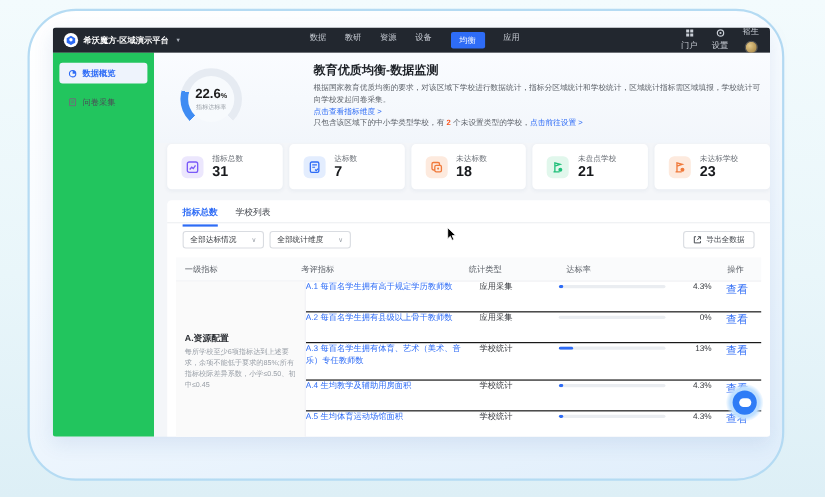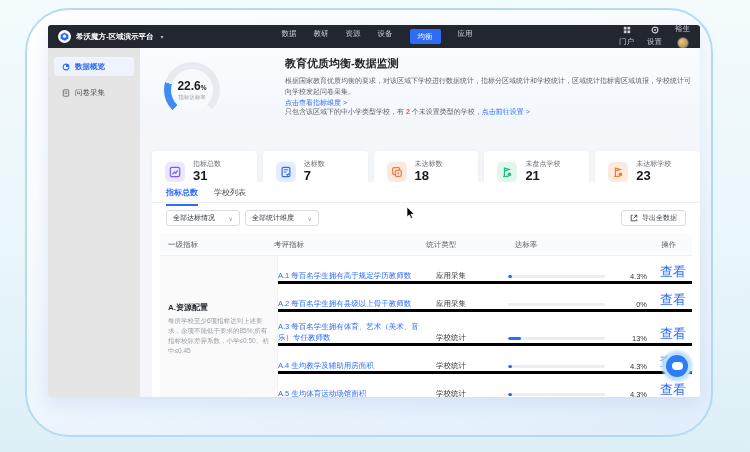--- a/index.html
+++ b/index.html
@@ -20,21 +20,21 @@
   .brand-name { color:#fff; font-size:7.5px; font-weight:bold; }
   .caret { color:#aab0ba; font-size:6px; margin-left:2px; }
   .nav-menu { display:flex; align-items:flex-start; gap:17px; margin-left:118px; }
   .nav-item { color:#c9ced6; font-size:7.5px; cursor:pointer; }
   .nav-item.active { background:#2e6cf6; color:#fff; padding:2.5px 8px; border-radius:2px; }
   .nav-right { margin-left:auto; display:flex; align-items:center; gap:13px; }
   .nav-util { display:flex; align-items:center; gap:3px; color:#c9ced6; font-size:7.5px; cursor:pointer;flex-direction:column; }
   .avatar { width:12px; height:12px; border-radius:50%; background:radial-gradient(circle at 35% 35%,#e4c98a,#9d7b3a); border:1px solid #555; }
 
   
-  .sidebar { position:absolute; left:0; top:23px; width:92px; height:349px; background:#e5e5e5; padding-top:9px; }
+  .sidebar { position:absolute; left:0; top:23px; width:92px; height:349px; background:#22c55e; padding-top:9px; }
   .side-item { height:19px; margin:0 6px 7px; border-radius:3px; display:flex; align-items:center; gap:5px;
                padding-left:8px; font-size:7.5px; color:#4a4f57; cursor:pointer; }
   .side-item.active { background:#eef3fc; color:#2e6cf6; font-weight:bold; }
   .side-item svg { flex:0 0 auto; }
 
   
   .hdr { position:absolute; left:92px; top:23px; width:560px; height:82px;
          background:linear-gradient(180deg,#fafcff,#f2f6fb); }
   .gauge-wrap { position:absolute; left:24px; top:14px; width:56px; height:56px; }
   .gauge { width:56px; height:56px; border-radius:50%; position:relative; }
@@ -45,21 +45,21 @@
   .gauge-cap { font-size:5.5px; color:#9aa0a8; margin-top:2px; }
   .hdr-title { position:absolute; left:145px; top:8px; font-size:11px; font-weight:bold; color:#1f2329; }
   .hdr-desc { position:absolute; left:145px; top:28px; width:408px; font-size:7px; color:#5f646b; line-height:1.55; }
   .hdr-link { color:#2e6cf6; cursor:pointer; }
   .hl-num { color:#fa541c; font-weight:bold; }
   .hdr-line2 { position:absolute; left:145px; top:59px; font-size:7px; color:#5f646b; }
 
   
   .cards { position:absolute; left:104px; top:106px; width:548px; height:41px; display:flex; gap:6px; }
   .card { width:105px; height:41px; background:#fff; border-radius:4px; box-shadow:0 1px 4px rgba(40,70,120,.06);
-          display:flex; align-items:center; padding-left:13px; gap:8px;margin-top:20px; }
+          display:flex; align-items:center; padding-left:13px; gap:8px; }
   .card-ic { width:20px; height:20px; border-radius:5px; display:flex; align-items:center; justify-content:center; }
   .ic-purple { background:#ece7fd; color:#7a5af8; }
   .ic-blue   { background:#e3edfe; color:#2e6cf6; }
   .ic-orange { background:#fdeade; color:#f0793a; }
   .ic-green  { background:#e1f7ec; color:#1fbf79; }
   .card-label { font-size:7px; color:#6b7077; }
   .card-value { font-size:13px; font-weight:bold; color:#17191c; line-height:1.15; }
 
   
   .panel { position:absolute; left:104px; top:157px; width:548px; height:215px; background:#fff; border-radius:4px 4px 0 0; }
@@ -77,28 +77,28 @@
   
   .table { position:absolute; left:8px; top:52px; width:532px; }
   .thead { display:flex; height:22px; align-items:center; background:#fafbfc; border-bottom:1px solid #f0f1f4;
            font-size:7.5px; color:#5f646b; }
   .th1 { width:118px; padding-left:8px; } .th2 { width:158px; } .th3 { width:92px; } .th4 { width:152px; } .th5 { width:32px; }
   .tbody { position:relative; }
   .groupcell { position:absolute; left:0; top:0; bottom:0; width:118px; background:#fafafa; border-right:1px solid #f0f1f4;
                display:flex; flex-direction:column; justify-content:center; padding:0 8px; }
   .group-title { font-size:8px; font-weight:bold; color:#2c2f34; margin-bottom:3px; }
   .group-desc { font-size:6.5px; color:#9aa0a8; line-height:1.55; }
-  .trow { display:flex; align-items:flex-end; margin-left:118px; border-bottom:3px solid #000000; }
+  .trow { display:flex; align-items:flex-start; margin-left:118px; border-bottom:1px solid #000000; }
   .tc2 { width:158px; padding-right:10px; font-size:7.5px; color:#2e6cf6; line-height:1.4; cursor:pointer; }
   .tc3 { width:72px; font-size:7.5px; color:#34373c; }
   .tc4 { width:152px; display:flex; align-items:center; }
   .bar-track { width:97px; height:3px; border-radius:2px; background:#eaedf1; position:relative; overflow:hidden; }
   .bar-fill { position:absolute; left:0; top:0; height:3px; border-radius:2px; background:#2e6cf6; }
   .pct { width:36px; text-align:right; font-size:7.5px; color:#34373c; margin-left:6px; }
-  .tc5 { width:32px; font-size:13px; color:#2e6cf6; cursor:pointer; }
+  .tc5 { width:32px; font-size:10px; color:#2e6cf6; cursor:pointer; }
 
   
   .cursor { position:absolute; left:358px; top:182px; }
   .chat-fab { position:absolute; left:612px; top:324px; width:34px; height:34px; border-radius:50%;
               background:radial-gradient(circle,#bfe0ff 55%,rgba(191,224,255,0) 72%); display:flex; align-items:center; justify-content:center; cursor:pointer; }
   .chat-core { width:22px; height:22px; border-radius:50%; background:#2e7cf6; display:flex; align-items:center; justify-content:center; }
   .chat-bubble { width:11px; height:8px; border-radius:4px; background:#fff; }
 </style>
 </head>
 <body>

